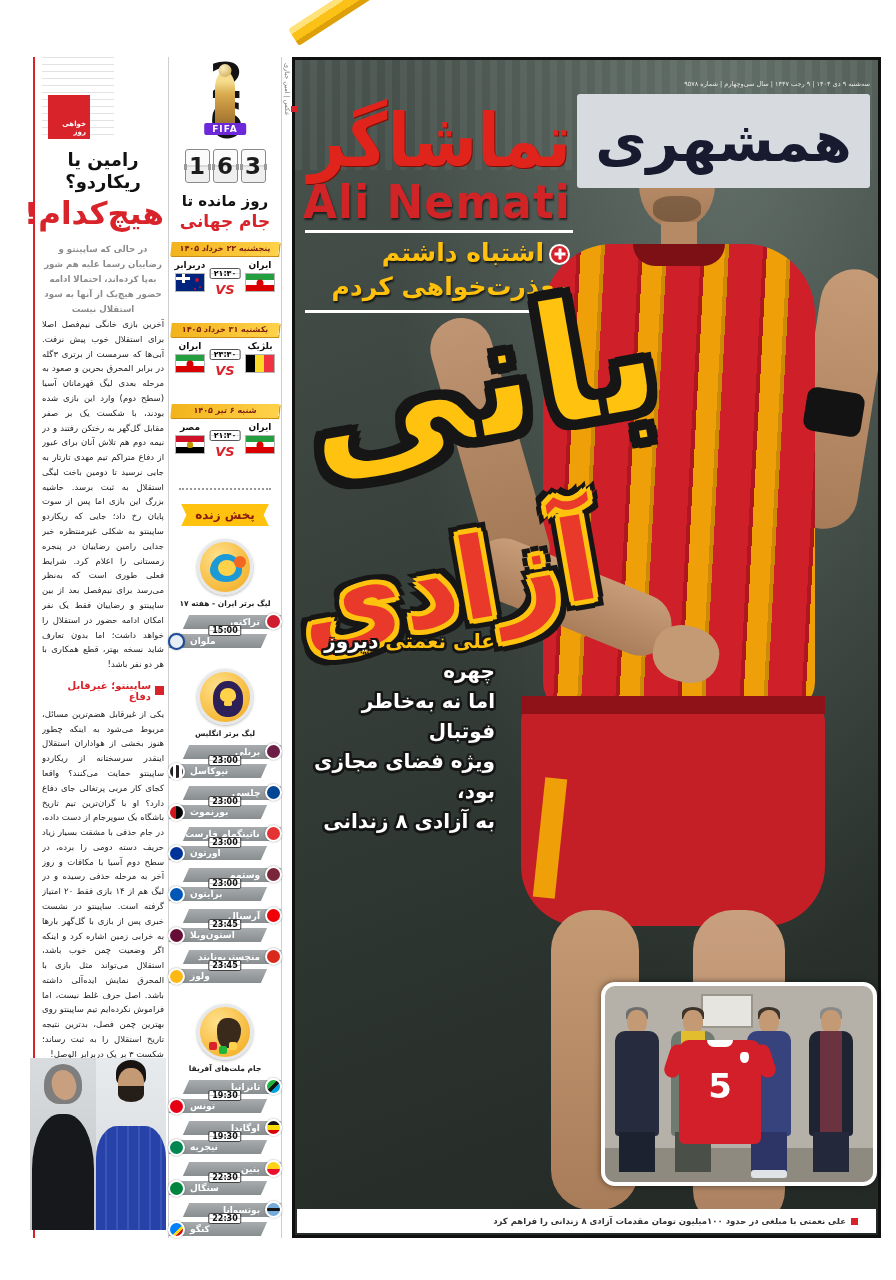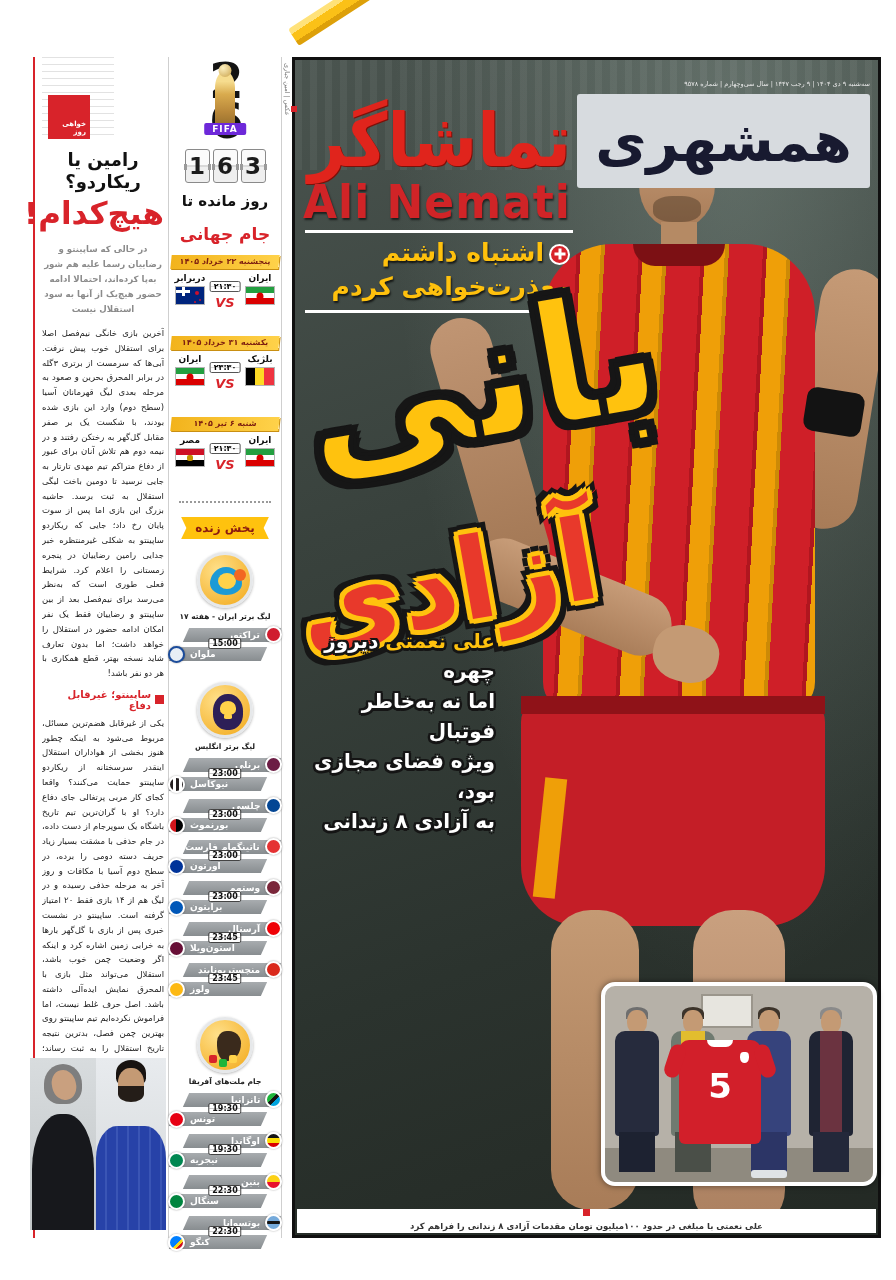--- a/index.html
+++ b/index.html
@@ -15,21 +15,21 @@
   .artcol { position:absolute; left:42px; top:57px; width:122px; height:1181px; }
   .kicker-box { position:relative; height:82px; margin-bottom:10px;
     background:repeating-linear-gradient(180deg,#e2e2e2 0 1px,transparent 1px 7px);
     background-size:72px 100%; background-repeat:no-repeat; }
   .kicker-sq { position:absolute; left:6px; bottom:0; width:42px; height:44px; background:#d8232a;
     display:flex; align-items:flex-end; padding:3px 4px; }
   .kicker-sq span { color:#fff; font-size:7px; font-weight:700; }
   .h-black { font-size:18px; font-weight:900; color:#111; text-align:center; line-height:1.2; }
   .h-red { font-size:31px; font-weight:900; color:#d8232a; text-align:center; line-height:1.25; margin-top:2px; }
   .lede { margin-top:9px; font-size:8.6px; color:#8b8b8b; text-align:center; line-height:1.75; font-weight:600; }
-  .bodytext { margin-top:9px; height:878px; overflow:hidden; }
+  .bodytext { height:878px; overflow:hidden; }
   .bodytext p { font-size:8.5px; color:#222; text-align:justify; line-height:1.74; margin-bottom:8px; }
   .subhead { color:#d8232a; font-size:10px; font-weight:900; margin:4px 0 5px; display:flex; align-items:center; gap:4px; }
   .subhead .mk { width:9px; height:9px; background:#d8232a; display:inline-block; flex:0 0 auto; }
   .artphotos { position:absolute; left:-12px; bottom:8px; width:136px; height:172px; display:flex; direction:ltr; }
   .ph { position:relative; overflow:hidden; }
   .phA { width:66px; background:linear-gradient(180deg,#d8dcde,#c2c6c8); }
   .phA .coat { position:absolute; bottom:-6px; left:2px; right:2px; height:122px; background:#17181c; border-radius:45% 45% 0 0; }
   .phA .hair { position:absolute; top:6px; left:14px; width:38px; height:40px; background:#7e7e7e; border-radius:50% 50% 40% 40%; }
   .phA .face { position:absolute; top:12px; left:22px; width:24px; height:30px; background:#c9a07f; border-radius:48%; transform:rotate(-14deg); }
   .phB { width:70px; background:linear-gradient(180deg,#e8ebee,#d4d8da); }
@@ -51,21 +51,21 @@
   .trophy:after { content:""; position:absolute; bottom:-4px; left:50%; transform:translateX(-50%); width:16px; height:6px; background:#214d33; border-radius:2px; }
   .fifachip { position:absolute; bottom:6px; left:50%; transform:translateX(-50%); background:#6d28d9; color:#fff;
     font-size:9px; font-weight:800; letter-spacing:1px; padding:1px 8px; border-radius:2px; direction:ltr; }
   .counter { display:flex; gap:3px; margin-top:8px; direction:ltr; }
   .flip { width:25px; height:34px; border:1px solid #8a8a8a; border-radius:3px; position:relative;
     background:linear-gradient(180deg,#fbfbfb 0 48%,#d9d9d9 48% 52%,#efefef 52%);
     display:flex; align-items:center; justify-content:center; font-size:23px; font-weight:900; color:#1c1c1c; }
   .flip:before,.flip:after { content:""; position:absolute; top:14px; width:3px; height:6px; background:#9a9a9a; }
   .flip:before { left:-2px; } .flip:after { right:-2px; }
   .cnt-black { margin-top:9px; font-size:15px; font-weight:900; color:#111; }
-  .cnt-red { margin-top:14px; font-size:17px; font-weight:900; color:#d8232a; }
+  .cnt-red { margin-top:1px; font-size:17px; font-weight:900; color:#d8232a; }
 
   .wcfix { width:108px; margin-top:11px; position:relative; }
   .wbanner { background:linear-gradient(90deg,#f2b31c,#ffd24a); color:#7c1d10; font-size:8px; font-weight:800;
     text-align:center; padding:2px 0 3px; transform:skewX(-6deg); box-shadow:1px 1px 0 #c98f12; }
   .wteams { position:relative; height:52px; margin-top:4px; }
   .wteam { position:absolute; top:0; width:38px; text-align:center; }
   .wteam.rt { right:0; } .wteam.lf { left:0; }
   .wteam .nm { font-size:9px; font-weight:800; color:#111; }
   .flag { width:30px; height:19px; margin:3px auto 0; border:1px solid #b5b5b5; position:relative; overflow:hidden; background:#fff; }
   .flag-iran { background:linear-gradient(180deg,#239f40 0 33%,#fff 33% 66%,#da0000 66%); }
@@ -195,21 +195,21 @@
   .ps3 .lg2:after { content:""; position:absolute; bottom:-6px; left:0; right:0; height:8px; background:#dfe3e6; border-radius:3px; }
   .ps4 .bd { background:linear-gradient(90deg,#1f2433 0 24%,#6b3340 24% 76%,#1f2433 76%); } .ps4 .lg2 { background:#23283a; } .ps4 .hr { background:#8a8a8a; }
   .jersey { position:absolute; left:74px; top:54px; width:82px; height:104px; background:#d21f2a; border-radius:10px 10px 6px 6px; z-index:3; }
   .jersey:before { content:""; position:absolute; left:-12px; top:4px; width:16px; height:34px; background:#d21f2a; border-radius:8px; transform:rotate(18deg); }
   .jersey:after { content:""; position:absolute; right:-12px; top:4px; width:16px; height:34px; background:#d21f2a; border-radius:8px; transform:rotate(-18deg); }
   .jersey .col { position:absolute; left:50%; transform:translateX(-50%); top:0; width:26px; height:7px; background:#fff; border-radius:0 0 8px 8px; }
   .jersey .num { position:absolute; left:0; right:0; top:26px; text-align:center; font-size:34px; font-weight:900; color:#fff; direction:ltr; }
   .jersey .crest { position:absolute; right:12px; top:12px; width:9px; height:11px; background:#fff; border-radius:40% 40% 50% 50%; }
 
   .capstrip { position:absolute; left:2px; right:2px; bottom:2px; height:24px; background:#fff; z-index:8;
-    display:flex; align-items:center; justify-content:flex-start; gap:5px; padding:0 6px;flex-direction:column; }
+    display:flex; align-items:center; justify-content:flex-start; gap:5px; padding:0 18px; }
   .capmark { width:7px; height:7px; background:#d8232a; flex:0 0 auto; }
   .captext { font-size:8.5px; color:#333; font-weight:600; }
 </style>
 </head>
 <body>
 
 <div class="page">
 
   <div class="red-rule"></div>
   <div class="col-rule r1"></div>

